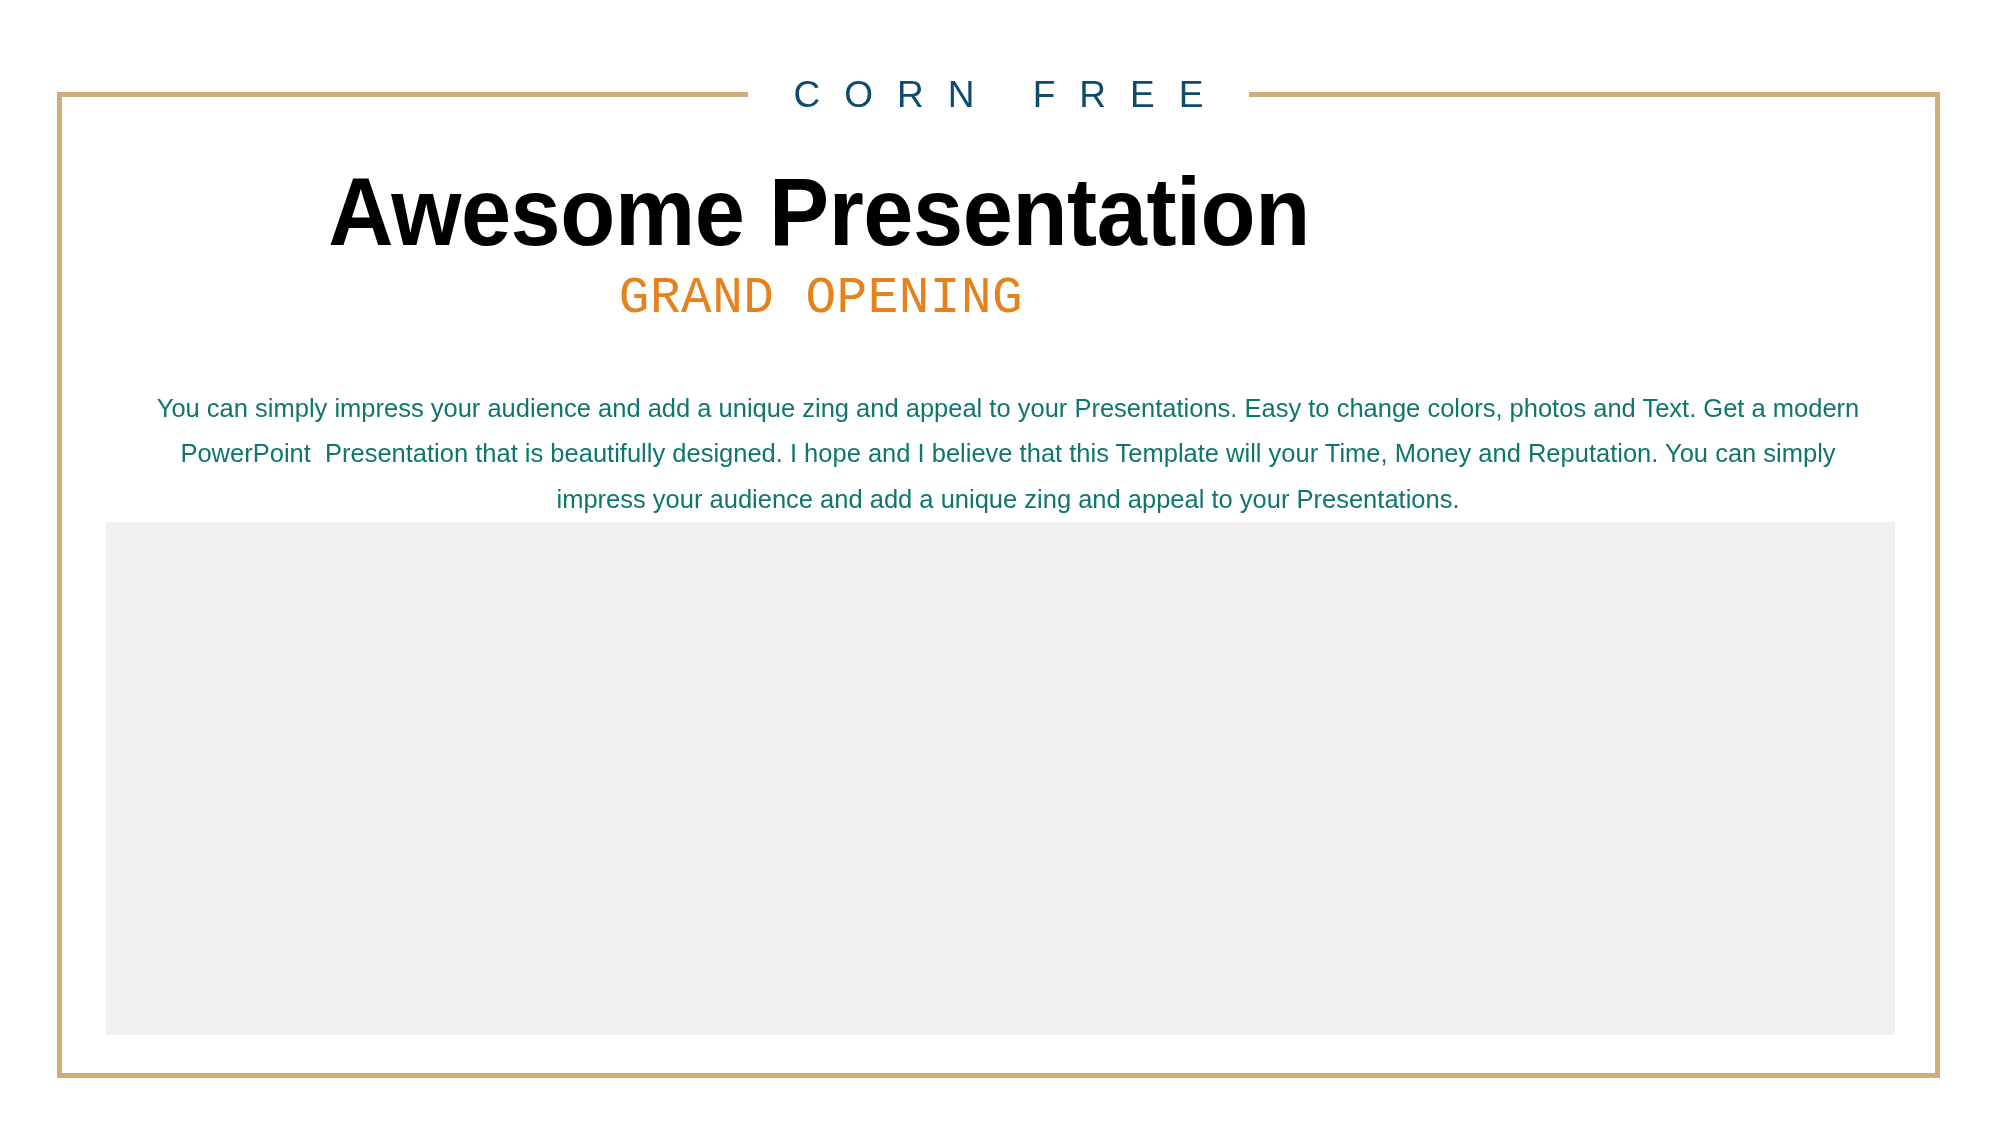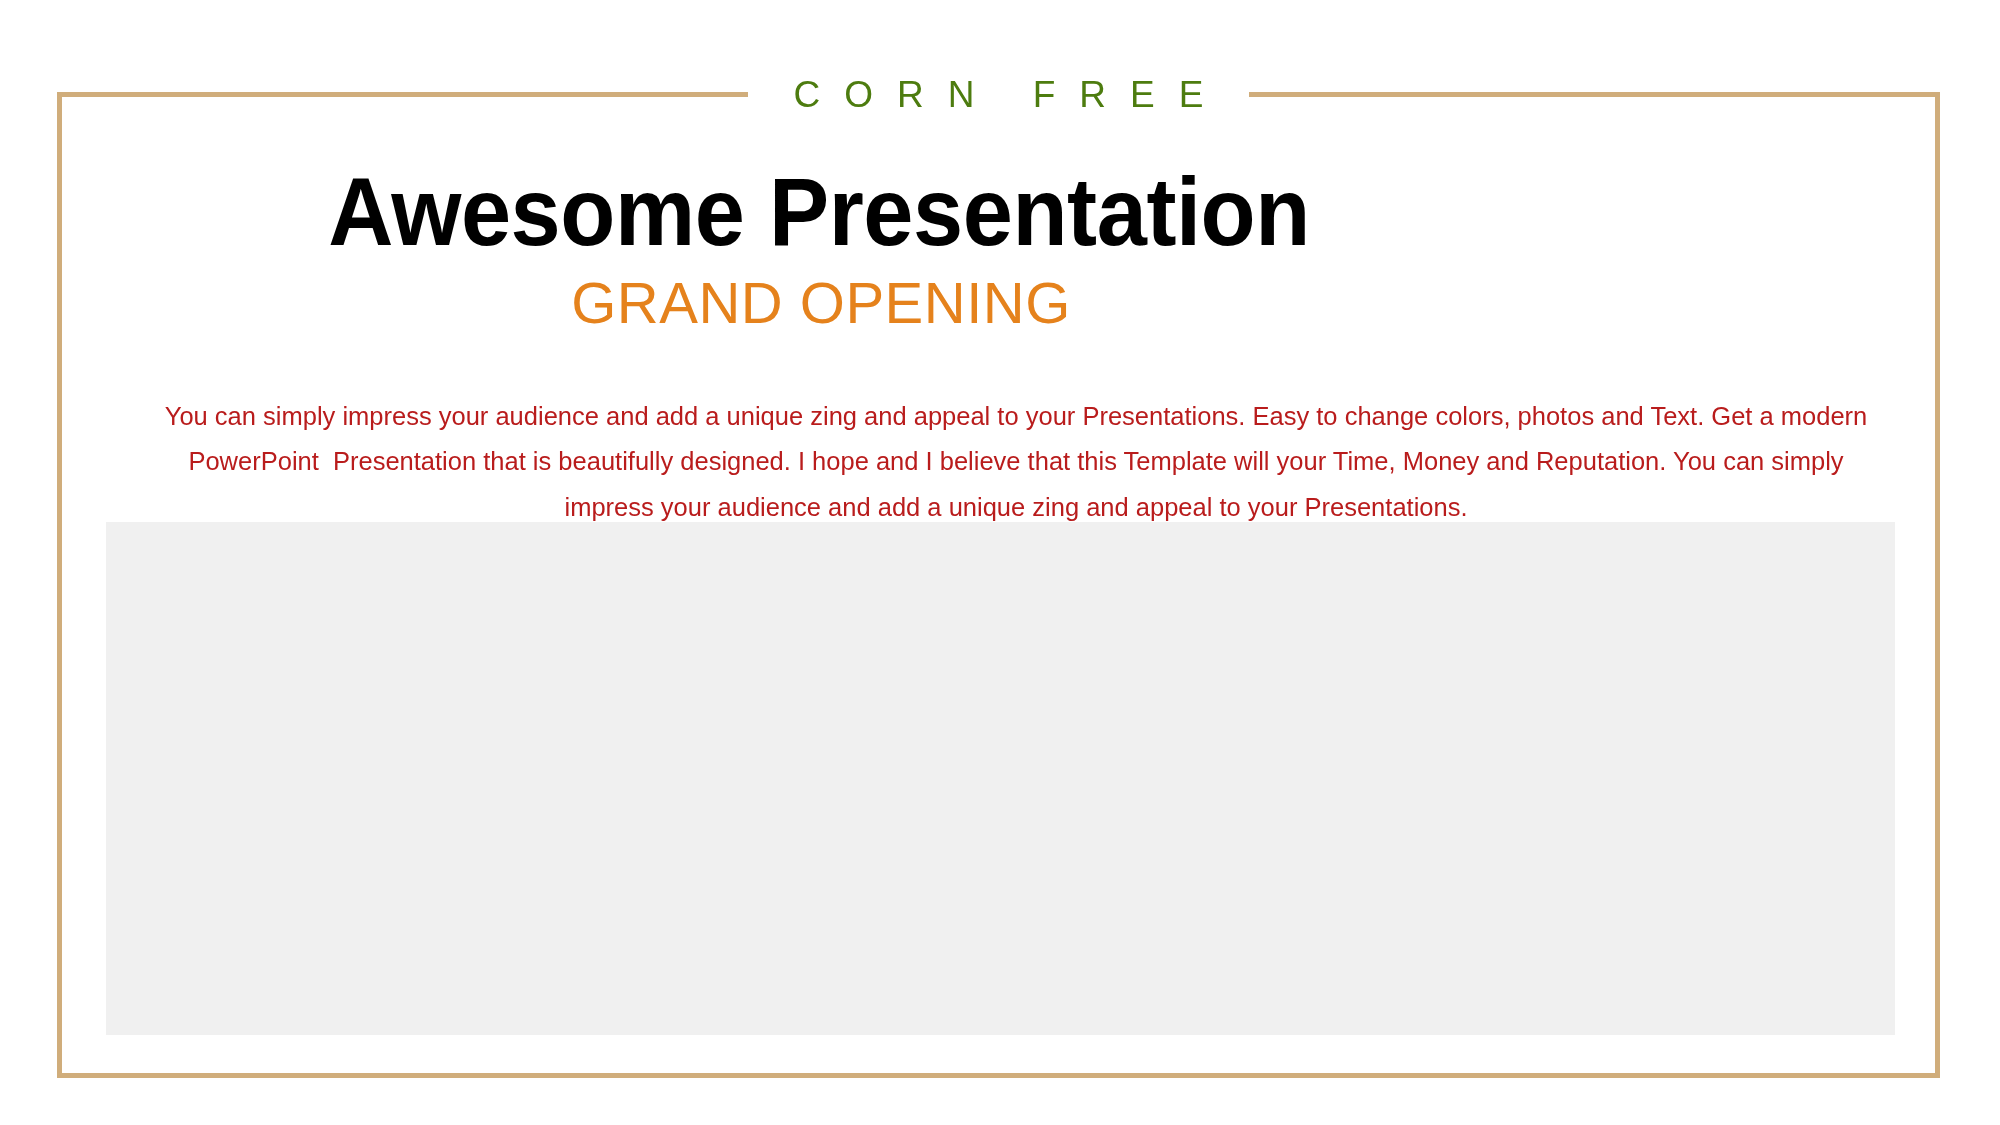--- a/index.html
+++ b/index.html
@@ -47,21 +47,21 @@
   .eyebrow-rule {
     flex: 1 1 auto;
     height: 5px;
     background: #d0ad7b;
     min-width: 10px;
   }
   .eyebrow-text {
     flex: 0 0 auto;
     padding: 0 22px;
     background: #ffffff;
-    color: #4d7c0f;
+    color: #0c4a6e;
     font-family: "Liberation Sans", sans-serif;
     font-size: 37px;
     font-weight: 400;
     letter-spacing: 24px;
     text-indent: 24px;
     white-space: pre;
     line-height: 1;
   }
 
   
@@ -79,40 +79,40 @@
     font-size: 97px;
     font-weight: 700;
     color: #000000;
     line-height: 1.08;
     letter-spacing: -0.5px;
     transform: scaleX(0.93);
     transform-origin: center center;
   }
   .slide-subtitle {
     margin: 6px 0 0 4px;
-    font-family: Liberation Sans, sans-serif;
-    font-size: 58px;
+    font-family: Liberation Mono, monospace;
+    font-size: 51px;
     font-weight: 400;
     color: #e5821c;
     line-height: 1.1;
     letter-spacing: 0.5px;
   }
 
   
   .body-copy {
     position: absolute;
     left: 143px;
     top: 378px;
     width: 1714px;
-    margin: 16px;
+    margin: 8px;
     text-align: center;
     font-family: "Liberation Sans", sans-serif;
     font-size: 25.5px;
     font-weight: 400;
-    color: #b91c1c;
+    color: #0f766e;
     line-height: 1.78;
     white-space: pre-wrap;
   }
 
   
   .media-placeholder {
     position: absolute;
     left: 106px;
     top: 522px;
     width: 1789px;

